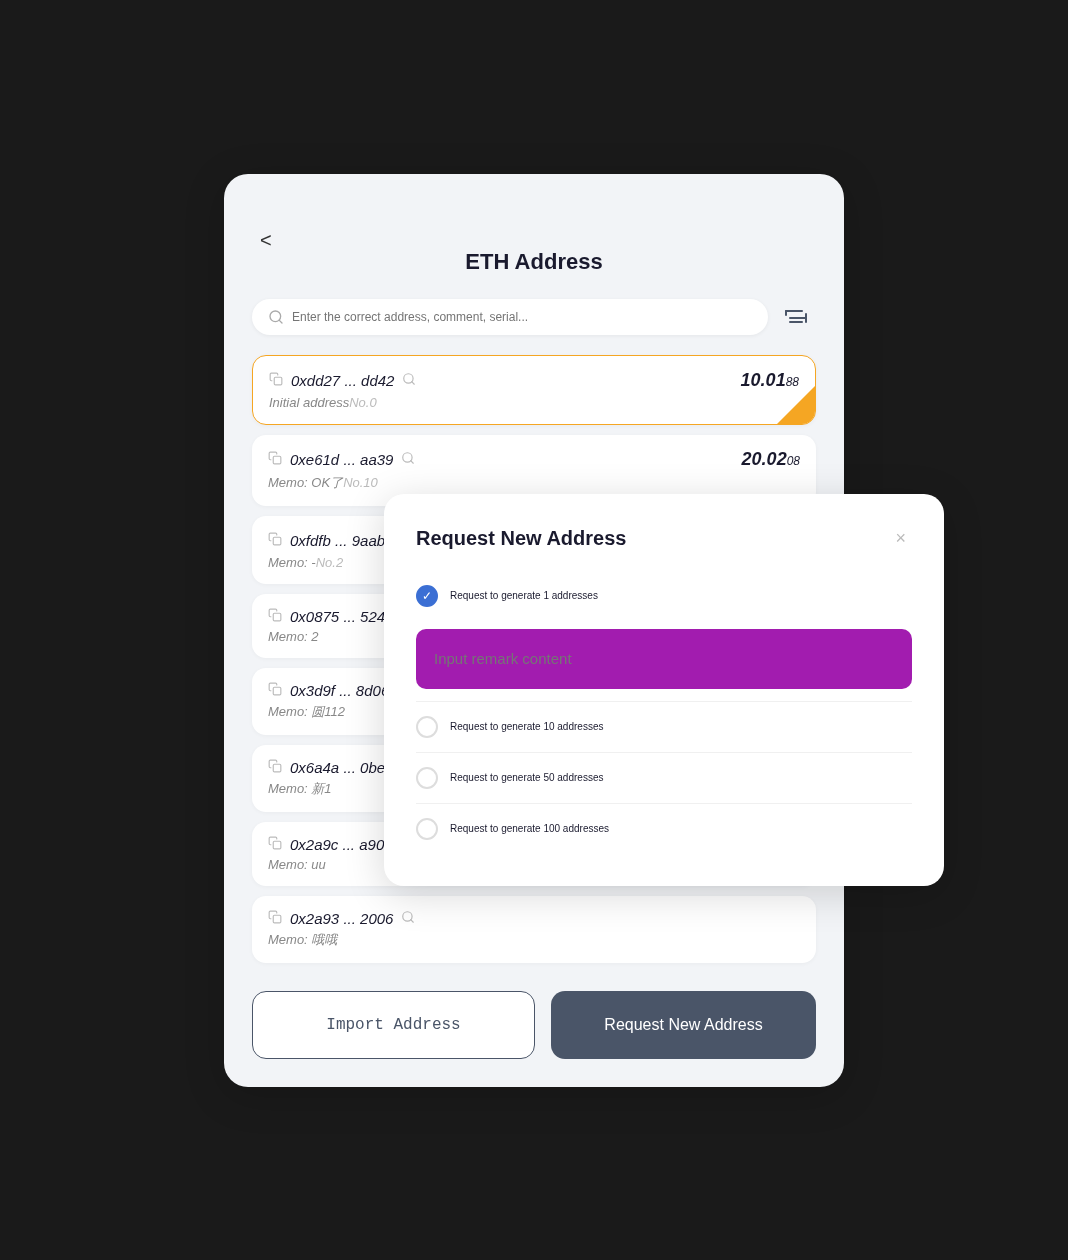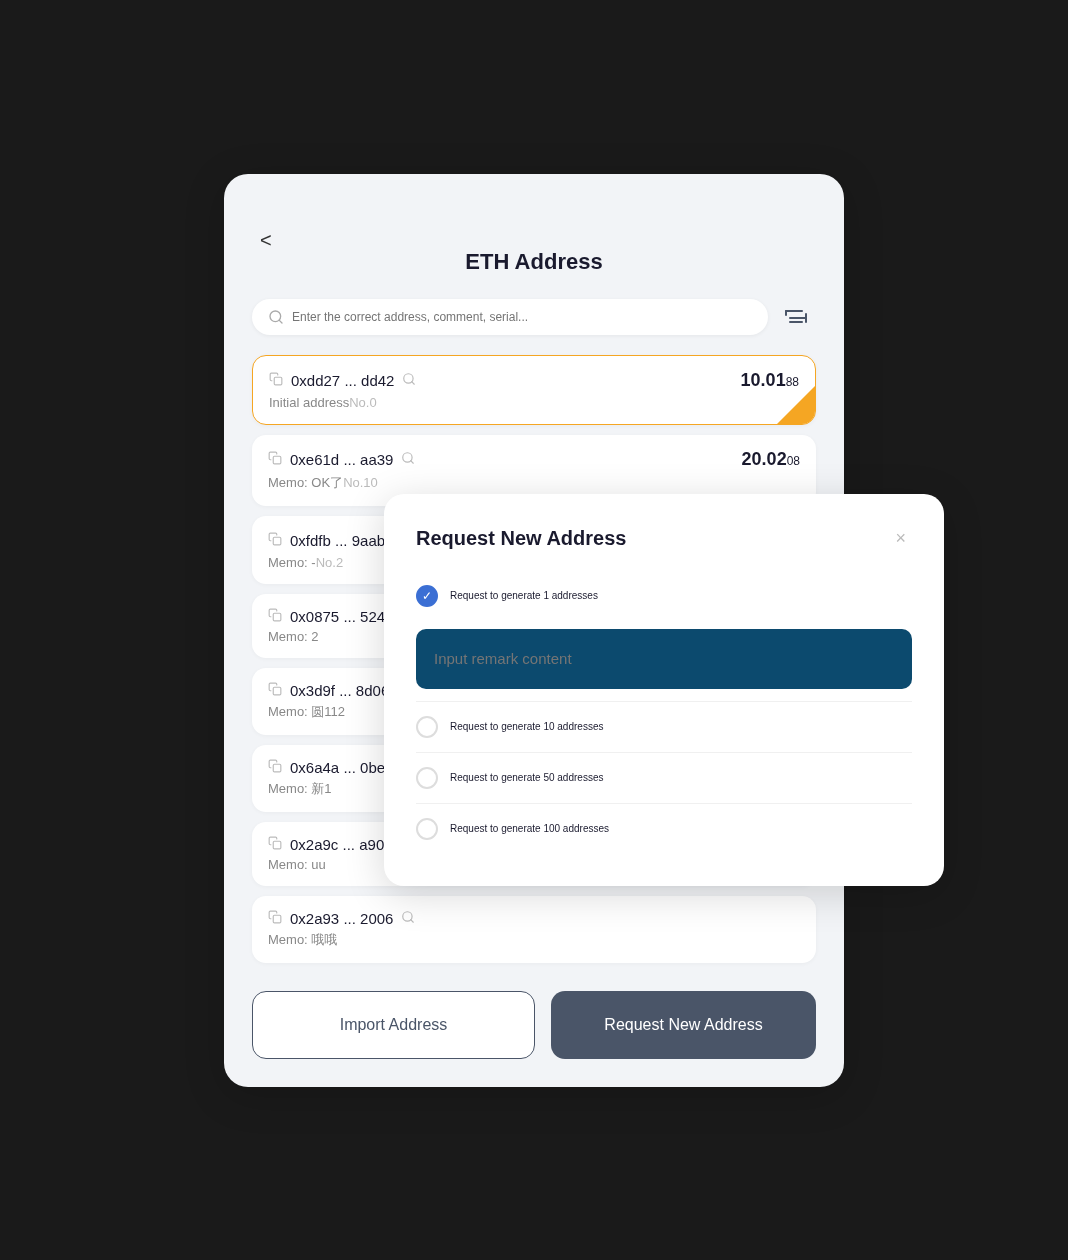--- a/index.html
+++ b/index.html
@@ -98,20 +98,21 @@
     .address-item {
       background: #fff;
       border-radius: 14px;
       padding: 14px 16px;
       display: flex;
       flex-direction: column;
       gap: 4px;
       position: relative;
       overflow: hidden;
       box-shadow: 0 1px 4px rgba(0,0,0,0.04);
+      font-style: italic;
     }
 
     .address-item.active {
       border: 1.5px solid #f5a623;
     }
 
     .address-item-top {
       display: flex;
       align-items: center;
       justify-content: space-between;
@@ -187,20 +188,21 @@
     .import-btn {
       flex: 1;
       padding: 24px;
       border: 1.5px solid #4a5568;
       border-radius: 14px;
       background: #fff;
       font-size: 16px;
       font-weight: 500;
       color: #4a5568;
       cursor: pointer;
+      font-family: Liberation Mono, monospace;
     }
 
     .request-btn {
       flex: 1;
       padding: 16px;
       border: none;
       border-radius: 14px;
       background: #4a5568;
       font-size: 16px;
       font-weight: 500;
@@ -279,21 +281,21 @@
       font-size: 12px;
     }
 
     .radio-label {
       font-size: 10px;
       color: #1a1a2e;
     }
 
     .remark-input {
       width: 100%;
-      background: #0c4a6e;
+      background: #a21caf;
       border: none;
       border-radius: 10px;
       padding: 16px 18px;
       font-size: 15px;
       color: #bbb;
       outline: none;
       margin: 12px 0 8px;
       resize: none;
       height: 60px;
     }

